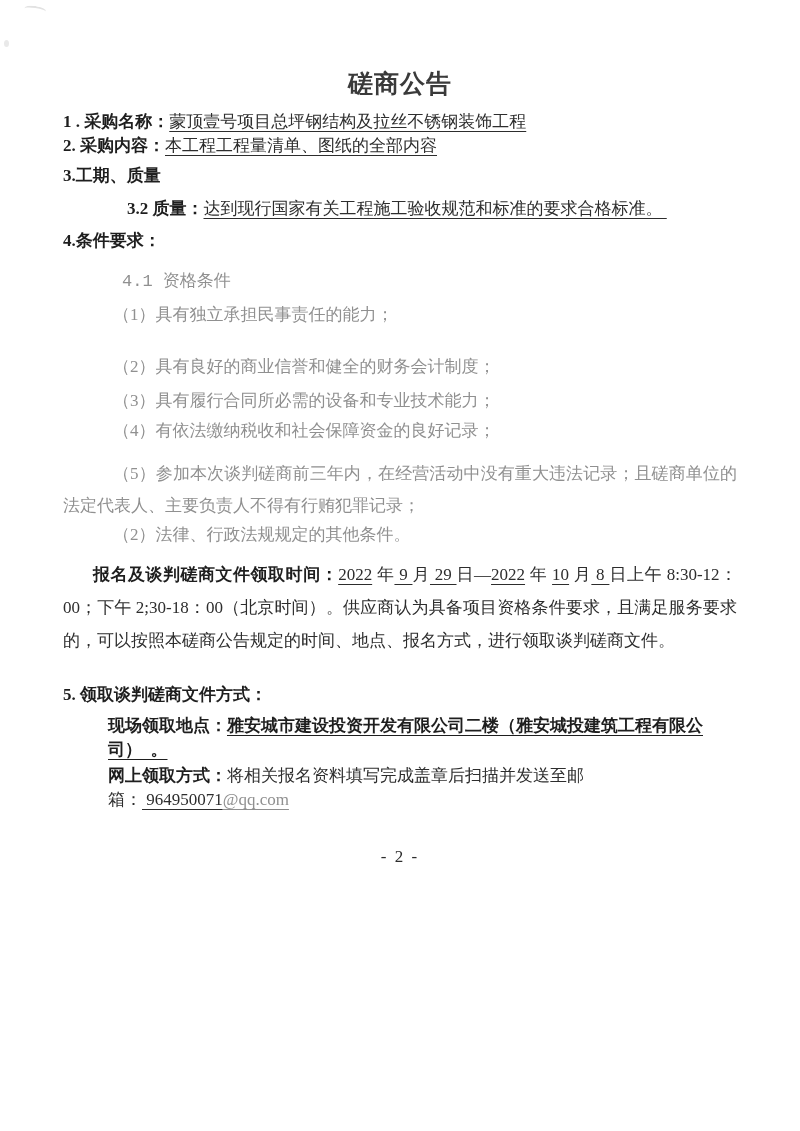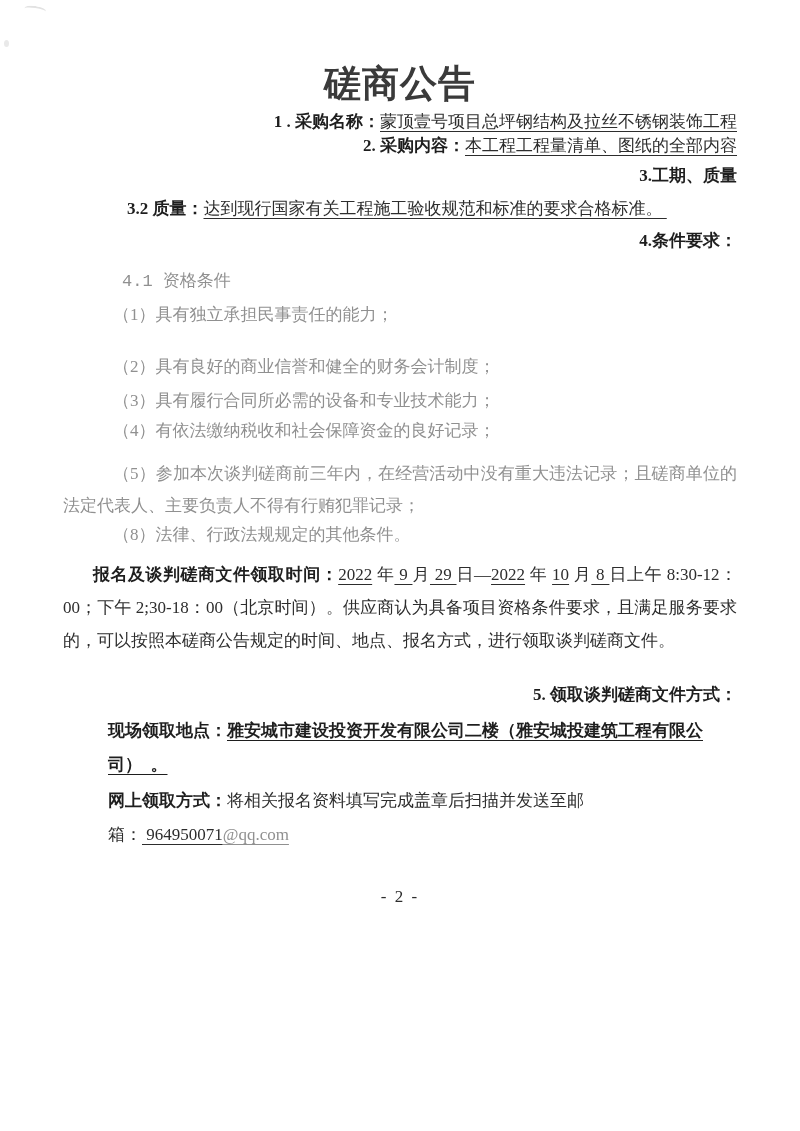--- a/index.html
+++ b/index.html
@@ -33,36 +33,36 @@
     position: absolute;
     left: 4px; top: 40px;
     width: 5px; height: 7px;
     background: #e9e9e9;
     border-radius: 50%;
   }
 
   h1.doc-title {
     margin: 0;
     text-align: center;
-    font-size: 37px;
+    font-size: 25px;
     line-height: 44px;
     font-weight: bold;
     color: #3a3a3a;
     letter-spacing: 1px;
   }
 
   p { margin: 0; }
 
   .p-intro {
     margin-top: 32px;
     line-height: 24px;
     text-indent: 39px;
     text-align: justify;
   }
-  .li-num   { line-height: 24px; margin-top: 0; text-align: right; }
+  .li-num   { line-height: 24px; margin-top: 0; }
   .li-1     { margin-top: 4px; }
   .li-3     { margin-top: 6px; }
   .li-sub   { margin-left: 64px; line-height: 24px; }
   .li-31    { margin-top: 6px; }
   .li-32    { margin-top: 9px; }
   .li-4     { margin-top: 8px; }
 
   .sec-head { margin-left: 59px; line-height: 22px; }
   .sec-41   { margin-top: 18px; font-family: Liberation Mono, monospace; }
   .sec-42   { margin-top: 13px; }
@@ -83,21 +83,21 @@
     font-weight: bold;
     color: #1e1e1e;
   }
   .p-signup {
     margin-top: 12px;
     line-height: 33px;
     text-indent: 30px;
     text-align: justify;
   }
   .li-5 { margin-top: 26px; }
-  .pickup { margin-left: 45px; line-height: 34px; }
+  .pickup { margin-left: 45px; line-height: 24px; }
   .pickup-onsite { margin-top: 7px; }
   .pickup-online { margin-top: 2px; }
 
   .page-number {
     margin-top: 34px;
     text-align: center;
     line-height: 22px;
     color: #2d2d2d;
     letter-spacing: 2px;
   }
@@ -124,21 +124,21 @@
   <p class="li-sub li-32"><span class="sb">3.2 质量：</span><span class="su">达到现行国家有关工程施工验收规范和标准的要求合格标准。&nbsp;</span></p>
 
   <p class="li-num li-4"><span class="sb">4.条件要求：</span></p>
 
   <p class="sec-head sec-41"><span class="sg">4.1 资格条件</span></p>
   <p class="q-item q-1"><span class="sg">（1）具有独立承担民事责任的能力；</span></p>
   <p class="q-item q-2"><span class="sg">（2）具有良好的商业信誉和健全的财务会计制度；</span></p>
   <p class="q-item q-3"><span class="sg">（3）具有履行合同所必需的设备和专业技术能力；</span></p>
   <p class="q-item q-4"><span class="sg">（4）有依法缴纳税收和社会保障资金的良好记录；</span></p>
   <p class="q-item q-5"><span class="sg">（5）参加本次谈判磋商前三年内，在经营活动中没有重大违法记录；且磋商单位的法定代表人、主要负责人不得有行贿犯罪记录；</span></p>
-  <p class="q-item q-6"><span class="sg">（8）法律、行政法规规定的其他条件。</span></p>
+  <p class="q-item q-6"><span class="sg">（2）法律、行政法规规定的其他条件。</span></p>
 
 
   <p class="p-signup"><span class="sb">报名及谈判磋商文件领取时间：</span><span class="su">2022</span><span> 年</span><span class="su">&nbsp;9&nbsp;</span><span>月</span><span class="su">&nbsp;29&nbsp;</span><span>日—</span><span class="su">2022</span><span> 年 </span><span class="su">10</span><span> 月</span><span class="su">&nbsp;8&nbsp;</span><span>日上午 8:30-12：00；下午 2;30-18：00（北京时间）。供应商认为具备项目资格条件要求，且满足服务要求的，可以按照本磋商公告规定的时间、地点、报名方式，进行领取谈判磋商文件。</span></p>
 
   <p class="li-num li-5"><span class="sb">5.  领取谈判磋商文件方式：</span></p>
   <p class="pickup pickup-onsite"><span class="sb">现场领取地点：</span><span class="sb su">雅安城市建设投资开发有限公司二楼（雅安城投建筑工程有限公司）&nbsp;&nbsp;。</span></p>
   <p class="pickup pickup-online"><span class="sb">网上领取方式：</span><span>将相关报名资料填写完成盖章后扫描并发送至邮箱：</span><span class="su">&nbsp;964950071</span><span class="su sg">@qq.com</span></p>
 
   <p class="page-number">- 2 -</p>
 </div>

